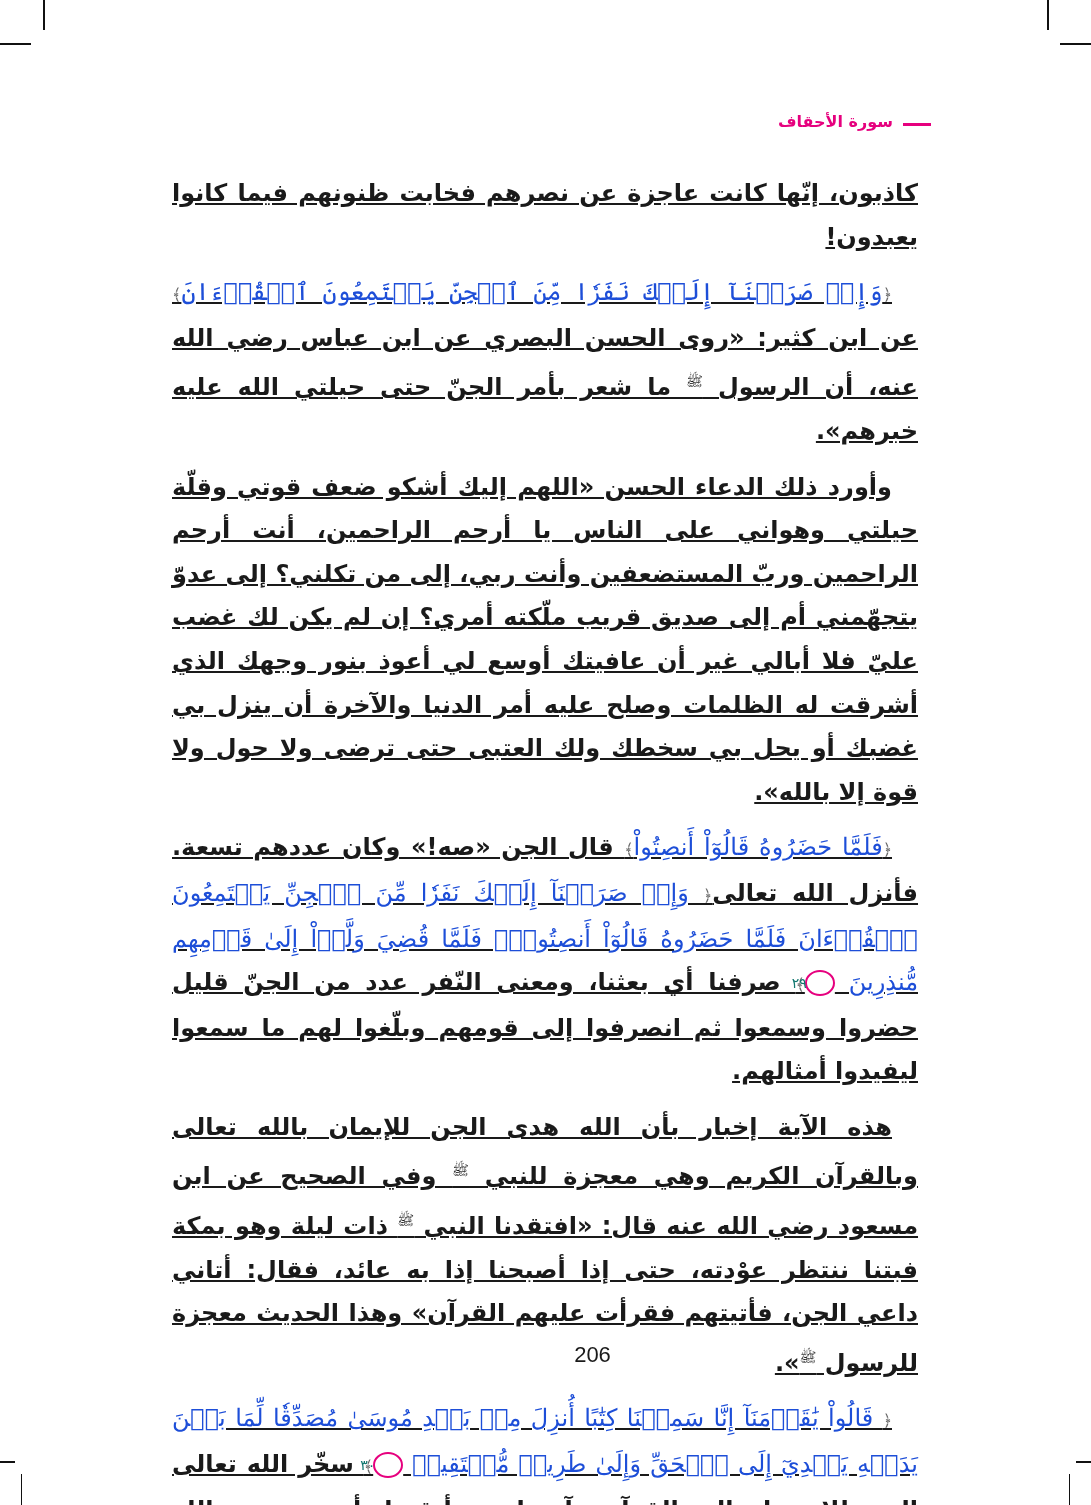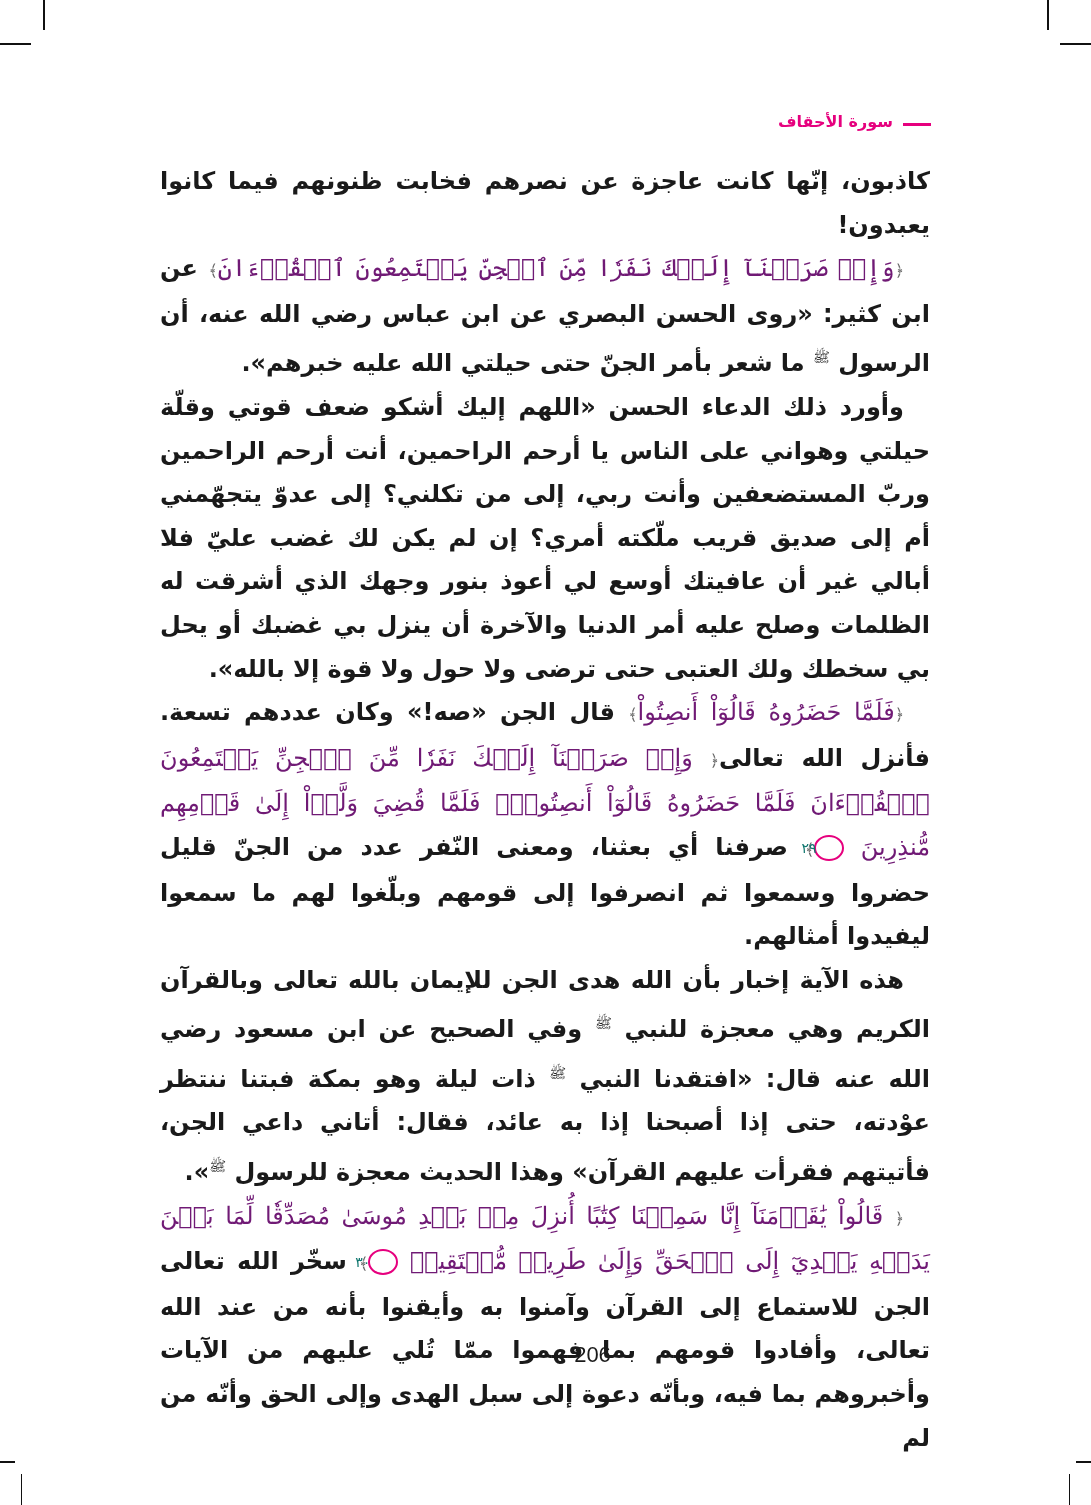--- a/index.html
+++ b/index.html
@@ -12,23 +12,23 @@
       position: absolute; top: 112px; right: 160px; direction: rtl;
       display: flex; align-items: center; gap: 10px;
       color: #e6007e; font-size: 16px; font-weight: bold;
     }
     .header .rule { width: 28px; height: 3px; background: #e6007e; display: inline-block; margin-top: 6px; }
     .page-body {
       position: absolute; top: 160px; left: 160px; width: 770px;
       direction: rtl; text-align: justify; text-align-last: right;
       font-size: 24px; line-height: 43.6px; font-weight: bold;
     }
-    .page-body p { margin: 0; }
+    .page-body p { margin: 12px; text-decoration: underline; }
     .indent { text-indent: 26px; }
-    .quran { color: #701a75; font-weight: normal; font-family: "DejaVu Serif", serif; }
+    .quran { color: #1d4ed8; font-weight: normal; font-family: "DejaVu Serif", serif; }
     .orn { color: #666; font-size: 16px; font-weight: normal; }
     .ayah-num {
       display: inline-block; color: #0f766e; border: 2px solid #e6007e; border-radius: 50%;
       font-size: 14px; line-height: 22px; width: 26px; height: 22px; text-align: center;
       font-weight: normal; vertical-align: middle;
     }
     .saw { font-size: 14px; vertical-align: super; font-weight: normal; }
     .page-number {
       position: absolute; top: 1342px; left: 0; width: 1091px; text-align: center;
       font-family: "Liberation Sans", sans-serif; font-size: 22px; color: #1a1a1a; padding-left: 47px;

